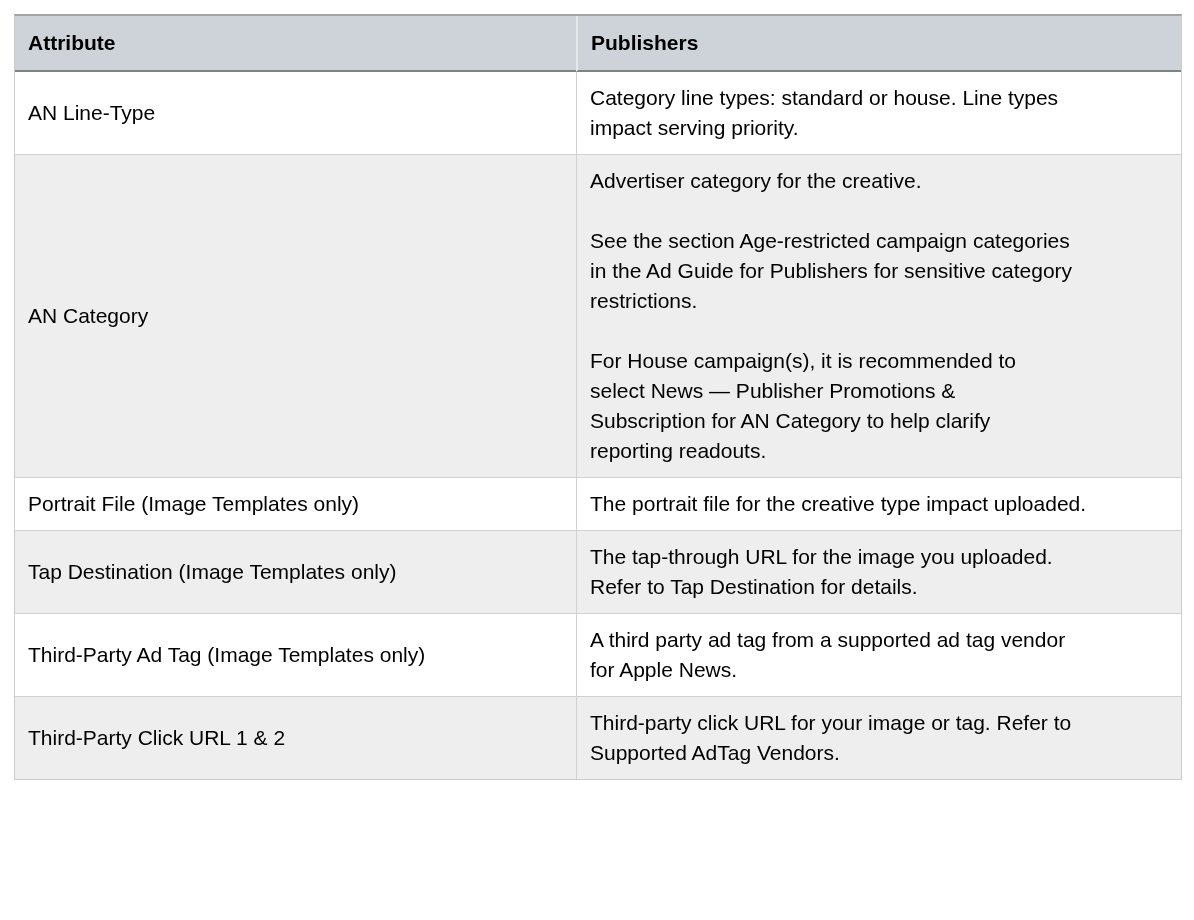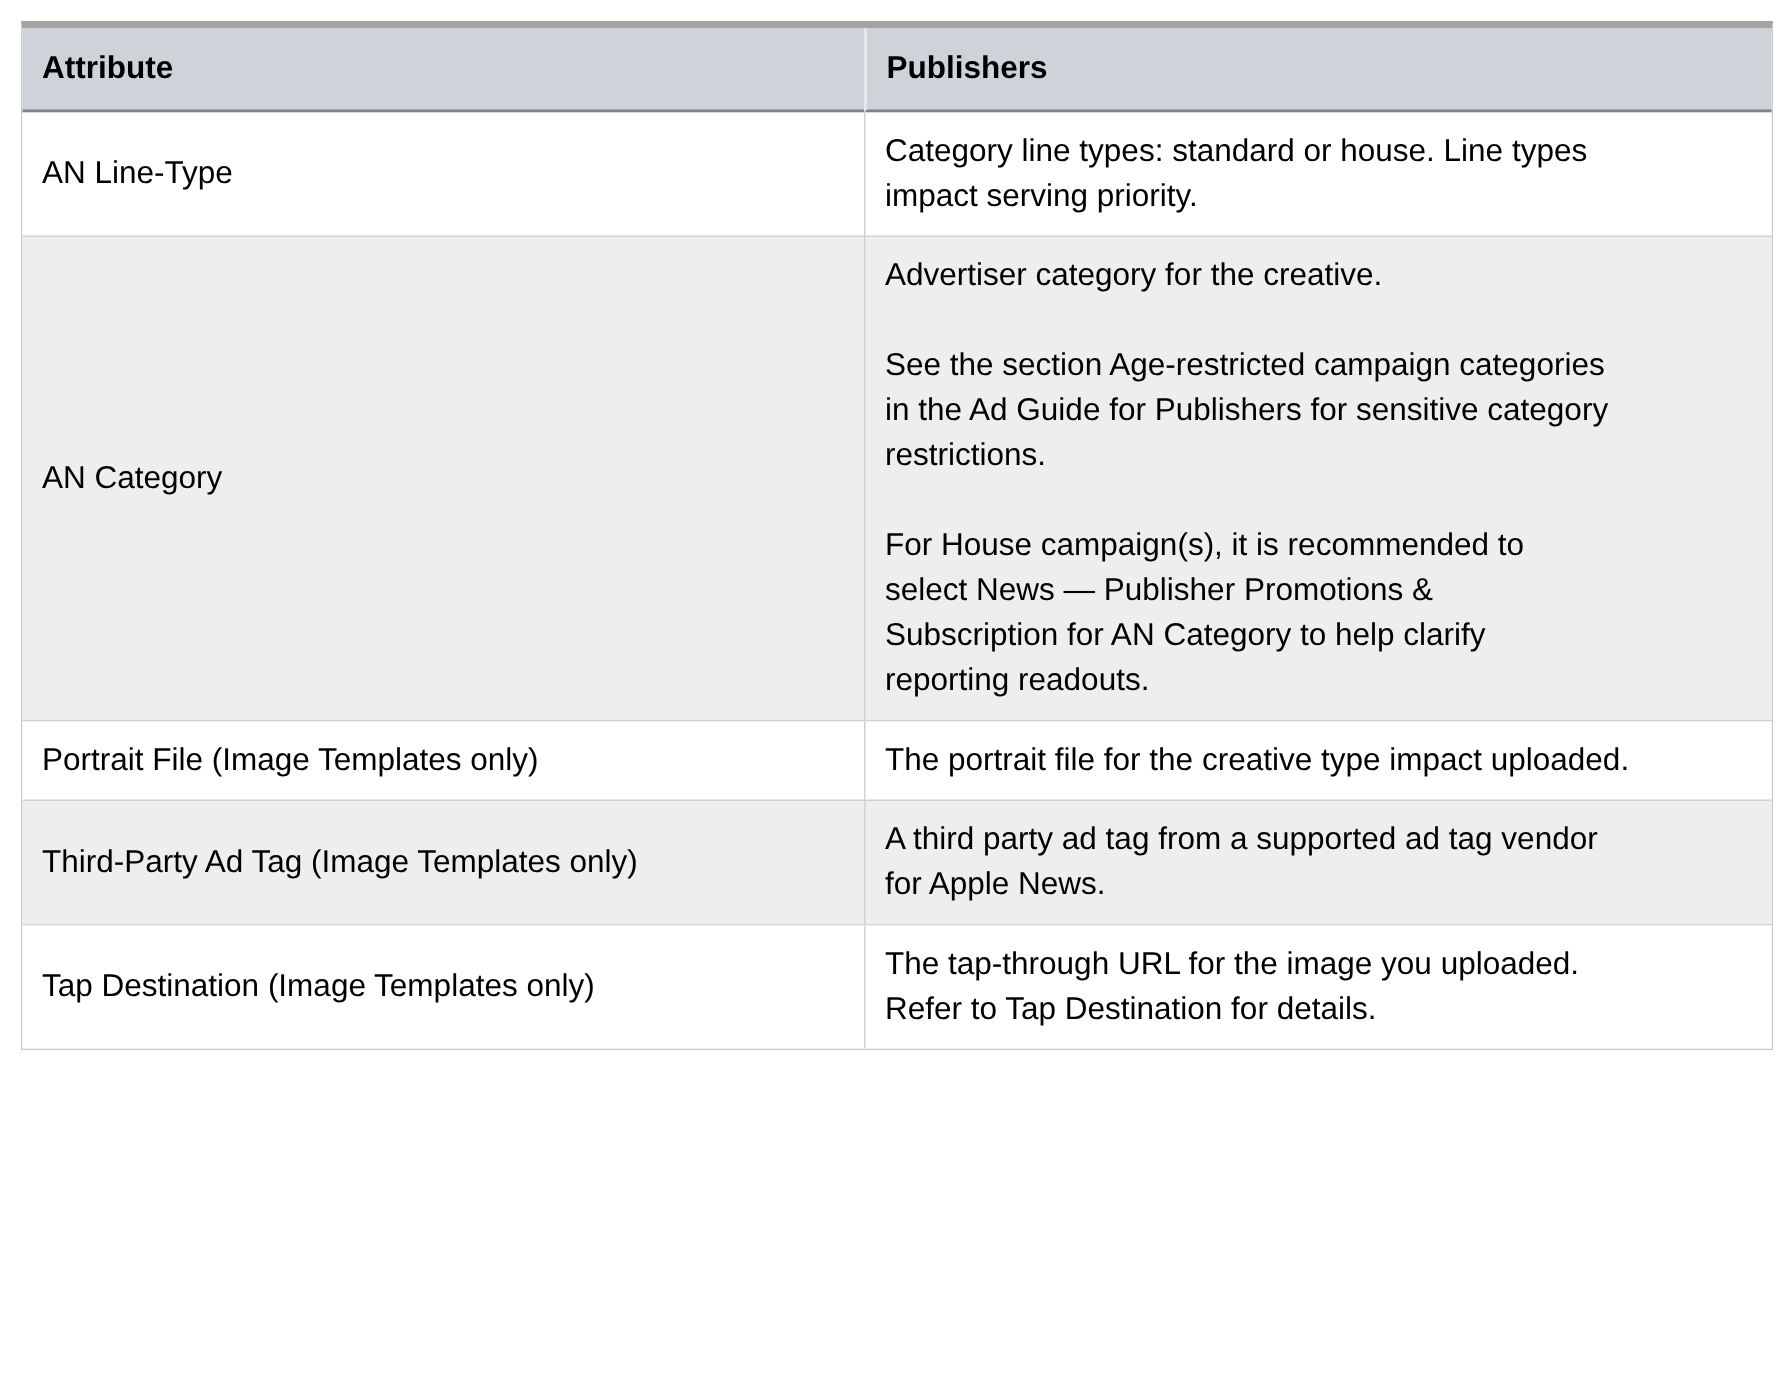--- a/index.html
+++ b/index.html
@@ -22,21 +22,21 @@
   .table-wrap{
     margin:14px 14px 7px 14px;
   }
   table.attr-table{
     width:1166px;
     table-layout:fixed;
     border-collapse:separate;
     border-spacing:0;
     border-left:1px solid var(--outer-border);
     border-right:1px solid var(--outer-border);
-    border-top:5px solid #a3a3a3;
+    border-top:2px solid #a3a3a3;
     border-bottom:1px solid var(--outer-border);
     font-size:21px;
     line-height:30px;
   }
   col.col-attr{width:561px;}
   col.col-desc{width:605px;}
   thead th{
     background:var(--header-bg);
     border-bottom:2px solid var(--header-rule);
     font-weight:bold;
@@ -98,24 +98,29 @@
 For House campaign(s), it is recommended to
 select News — Publisher Promotions &amp;
 Subscription for AN Category to help clarify
 reporting readouts.</td>
         </tr>
         <tr>
           <td class="attr-cell">Portrait File (Image Templates only)</td>
           <td class="desc-cell">The portrait file for the creative type impact uploaded.</td>
         </tr>
         <tr>
+          <td class="attr-cell">Tap Destination (Image Templates only)</td>
+          <td class="desc-cell">The tap-through URL for the image you uploaded.
+Refer to Tap Destination for details.</td>
+        </tr>
+        <tr>
           <td class="attr-cell">Third-Party Ad Tag (Image Templates only)</td>
           <td class="desc-cell">A third party ad tag from a supported ad tag vendor
 for Apple News.</td>
         </tr>
         <tr>
-          <td class="attr-cell">Tap Destination (Image Templates only)</td>
-          <td class="desc-cell">The tap-through URL for the image you uploaded.
-Refer to Tap Destination for details.</td>
+          <td class="attr-cell">Third-Party Click URL 1 &amp; 2</td>
+          <td class="desc-cell">Third-party click URL for your image or tag. Refer to
+Supported AdTag Vendors.</td>
         </tr>
       </tbody>
   </table>
 </div>
 
 </body></html>

